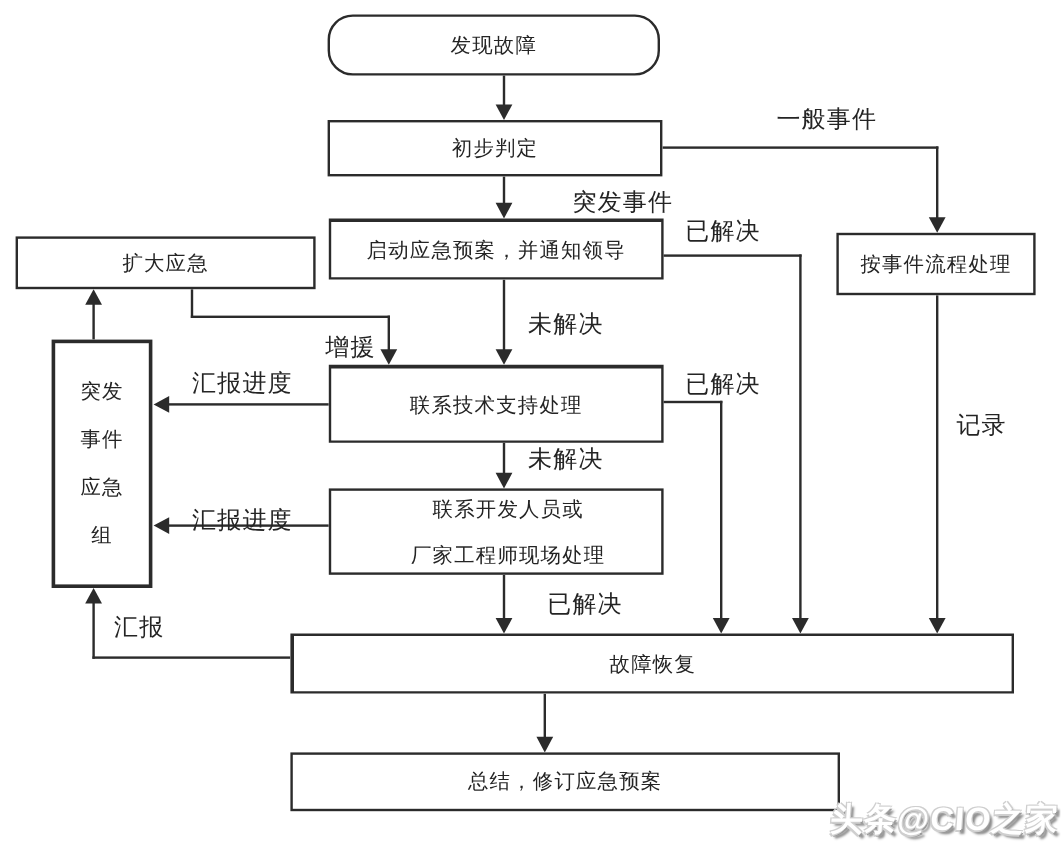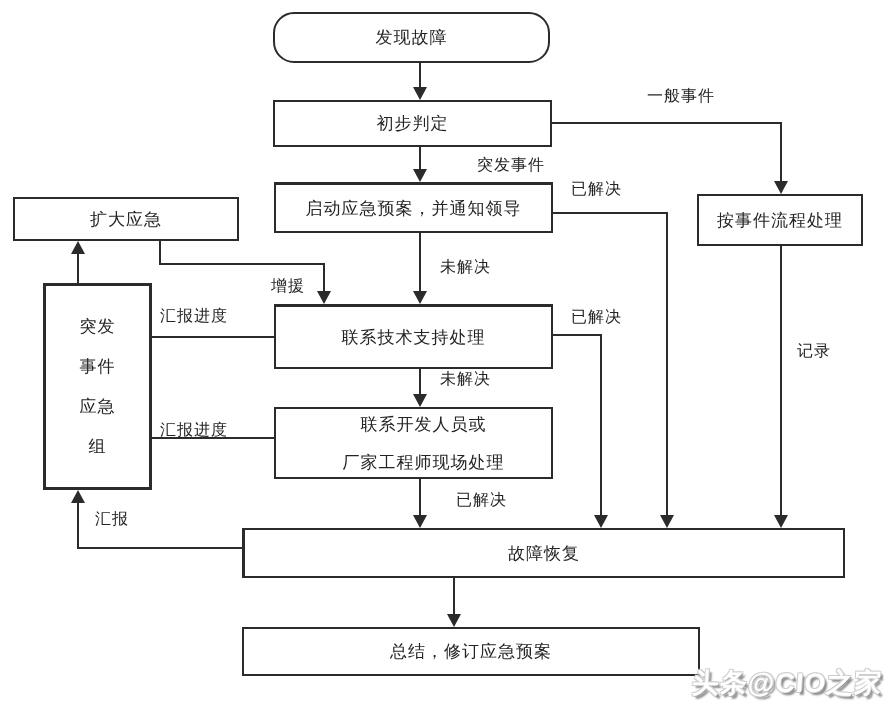--- a/index.html
+++ b/index.html
@@ -18,21 +18,21 @@
   .vtext{flex-direction:column;gap:17px;}
   .twoline{flex-direction:column;gap:15px;}
   .hline,.vline{position:absolute;background:#2b2b2b;z-index:1;}
   .hline{height:2px;}
   .vline{width:2px;}
   .ah{position:absolute;width:0;height:0;z-index:1;}
   .ah-down{border-left:7px solid transparent;border-right:7px solid transparent;border-top:13px solid #2b2b2b;}
   .ah-up{border-left:7px solid transparent;border-right:7px solid transparent;border-bottom:13px solid #2b2b2b;}
   .ah-left{border-top:7px solid transparent;border-bottom:7px solid transparent;border-right:13px solid #2b2b2b;}
   .elabel{
-    position:absolute;font-size:16px;color:#242424;letter-spacing:1px;white-space:nowrap;z-index:3;
+    position:absolute;font-size:20px;color:#242424;letter-spacing:1px;white-space:nowrap;z-index:3;
   }
   .watermark{
     position:absolute;left:692px;top:665px;z-index:4;white-space:nowrap;
     font-family:"Liberation Sans","DejaVu Sans",sans-serif;
     font-size:27px;font-weight:bold;letter-spacing:1px;color:#ffffff;
     transform:skewX(-4deg);
     text-shadow:-1px -1px 0 #cfcfcf,1px -1px 0 #cfcfcf,-1px 1px 0 #cfcfcf,1px 1px 0 #9a9a9a,3px 3px 2px #8a8a8a;
   }
 </style>
 </head>
@@ -41,25 +41,25 @@
 <div class="canvas">
 
   <div class="node" style="left:273px;top:12px;width:277px;height:51px;border-radius:21px;">发现故障</div>
 
   <div class="node thick-top" style="left:274px;top:182px;width:279px;height:51px;">启动应急预案，并通知领导</div>
 
   <div class="node" style="left:273px;top:100px;width:279px;height:47px;">初步判定</div>
 
   <div class="node" style="left:697px;top:194px;width:166px;height:52px;">按事件流程处理</div>
 
-  <div class="node" style="left:13px;top:197px;width:226px;height:44px;">扩大应急</div>
+  <div class="node" style="left:13px;top:197px;width:250px;height:44px;">扩大应急</div>
 
   <div class="node thick-top" style="left:274px;top:304px;width:279px;height:65px;">联系技术支持处理</div>
 
-  <div class="node thick vtext" style="left:43px;top:283px;width:109px;height:207px;text-align:center;">
+  <div class="node thick vtext" style="left:43px;top:283px;width:84px;height:207px;text-align:center;">
     <span>突发</span>
     <span>事件</span>
     <span>应急</span>
     <span>组</span>
   </div>
 
   <div class="node twoline" style="left:274px;top:407px;width:279px;height:72px;padding-left:20px;">
     <span>联系开发人员或</span>
     <span>厂家工程师现场处理</span>
   </div>

